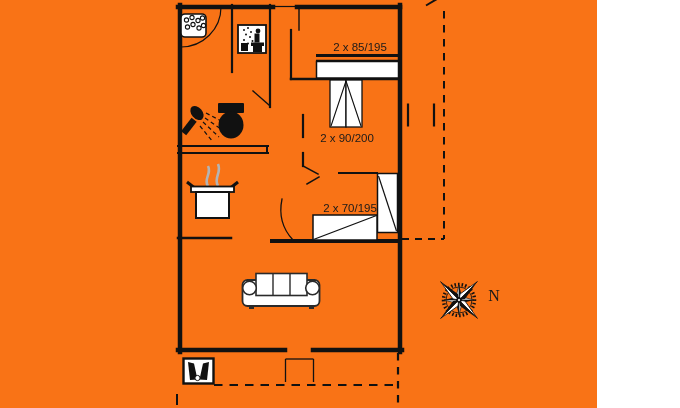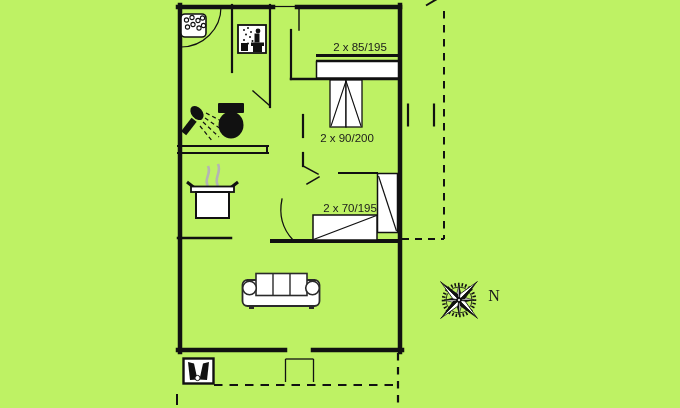--- a/index.html
+++ b/index.html
@@ -1,19 +1,19 @@
 <!DOCTYPE html>
 <html><head>
 <meta charset="utf-8">
 <style>
   html,body{margin:0;padding:0;background:#ffffff;}
   .canvas{
     position:relative;
-    width:680px;height:408px;
-    background:#bef264;
+    width:597px;height:408px;
+    background:#f97316;
     font-family:"Liberation Sans", sans-serif;
     overflow:hidden;
   }
   svg{display:block;}
   text{
     font-family:"Liberation Sans", sans-serif;
     fill:#1a1a1a;
   }
   .north-label{
     font-family:"Liberation Serif", serif;

